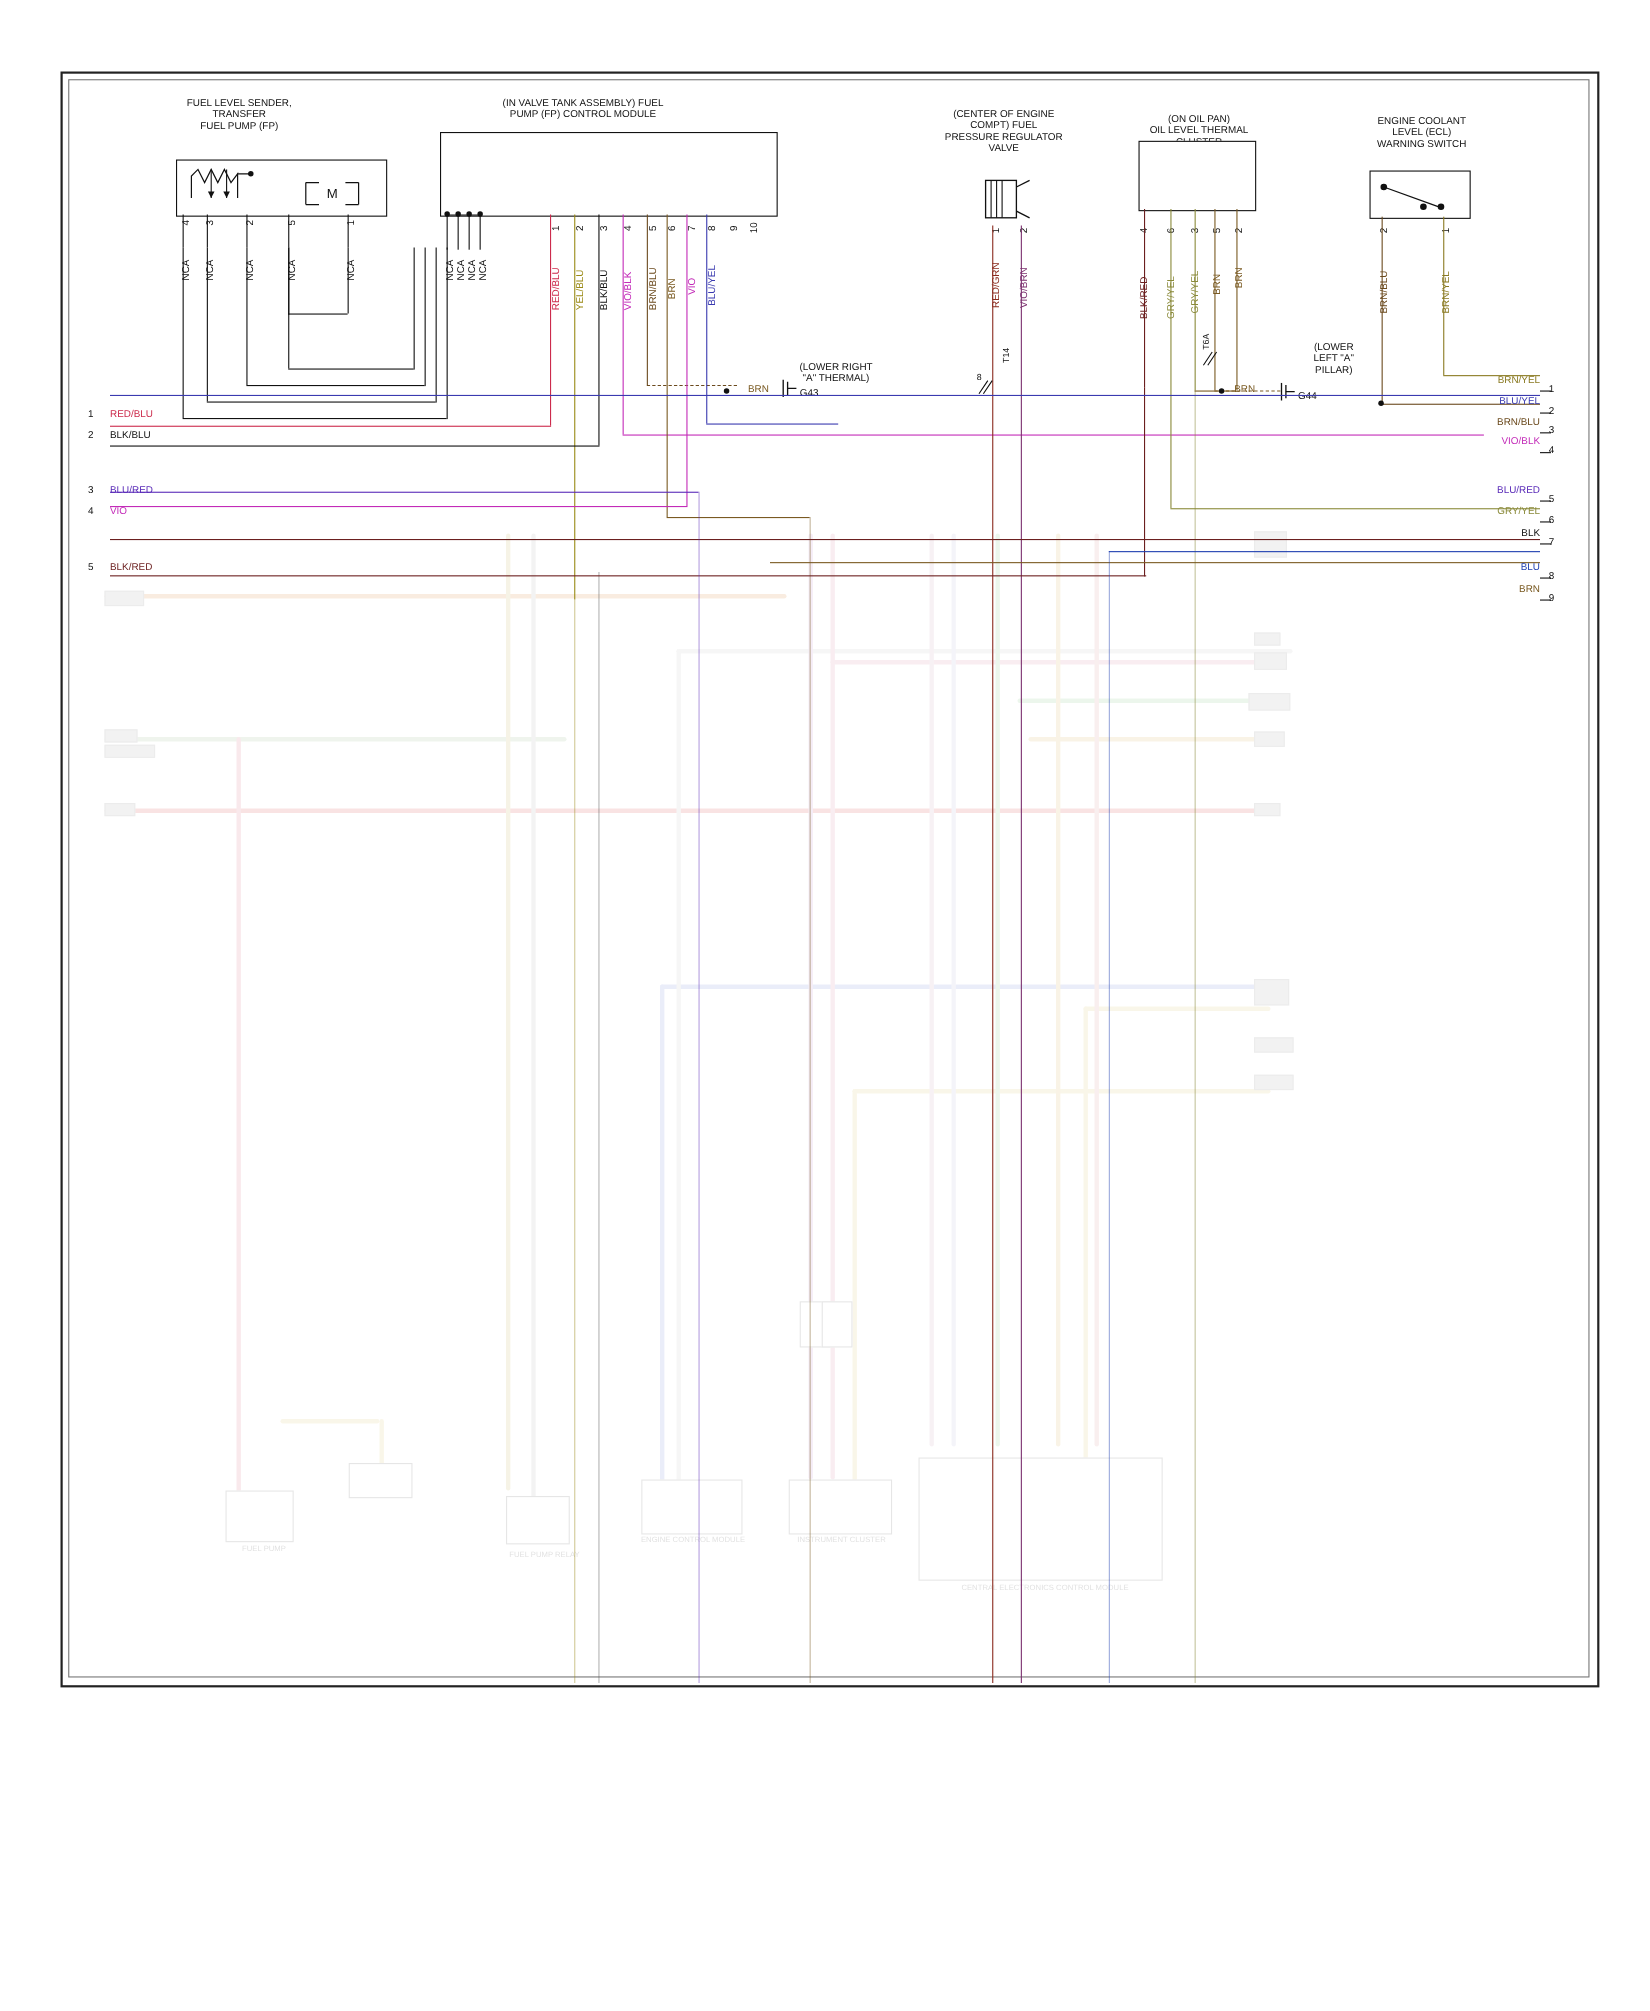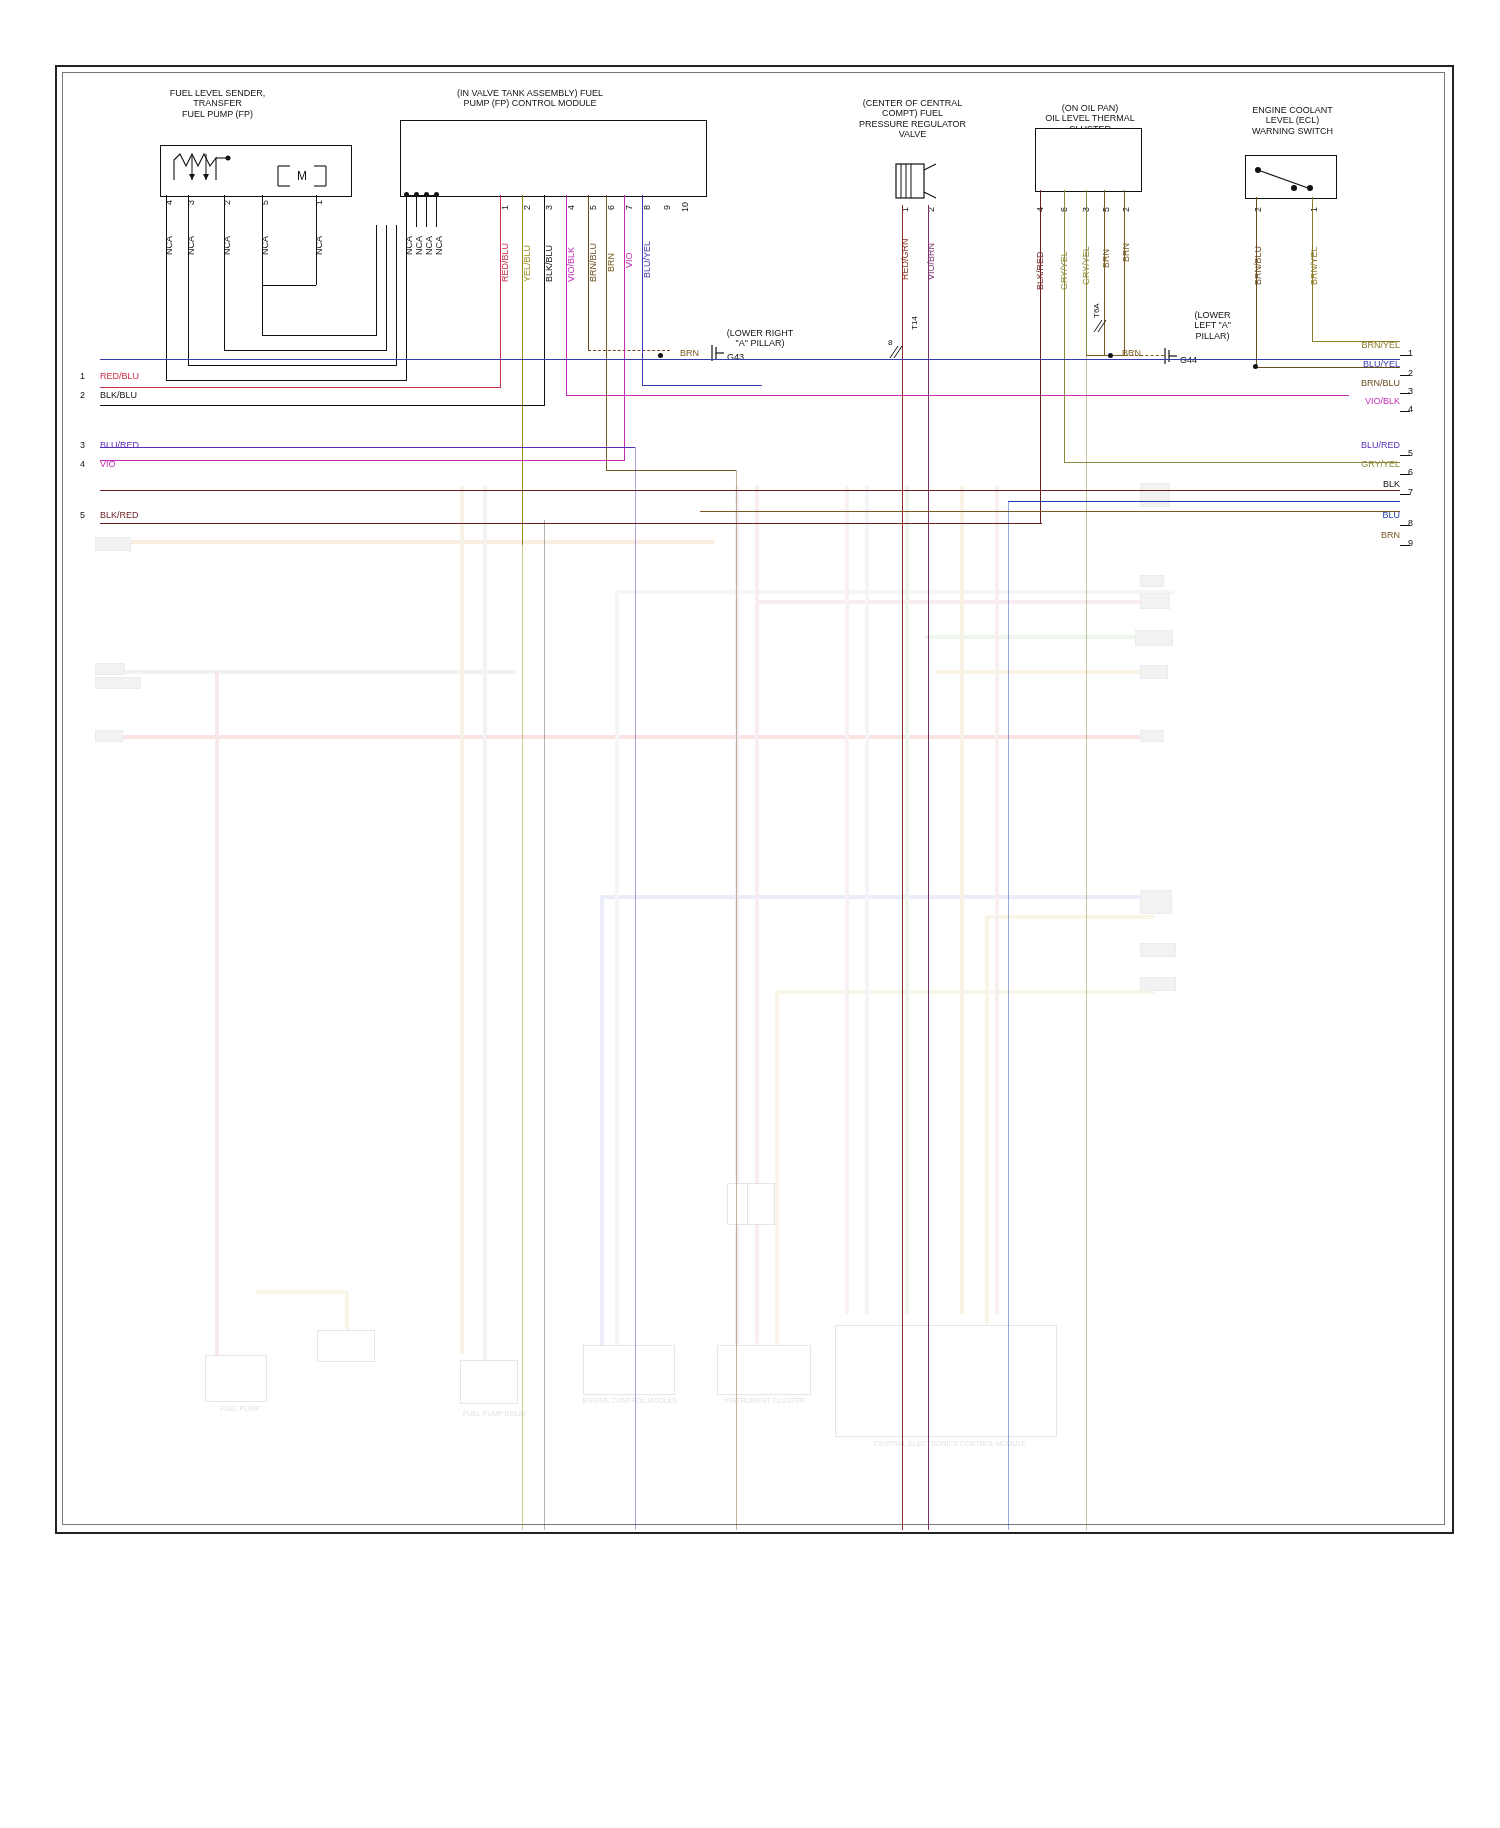--- a/index.html
+++ b/index.html
@@ -219,31 +219,31 @@
   <div class="h" style="left:606px;top:470px;width:130px;border-color:#7a5a22;"></div>
   <div class="v" style="left:736px;top:470px;height:1060px;border-color:#7a5a22;opacity:.45;"></div>
 
   <div class="v" style="left:624px;top:195px;height:265px;border-color:#c32bb8;"></div>
   <div class="h" style="left:100px;top:460px;width:525px;border-color:#c32bb8;"></div>
 
   <div class="v" style="left:642px;top:195px;height:190px;border-color:#3a3ab0;"></div>
   <div class="h" style="left:642px;top:385px;width:120px;border-color:#3a3ab0;"></div>
 
   <div class="lbl c" style="left:700px;top:328px;width:120px;">(LOWER RIGHT
-"A" PILLAR)</div>
+"A" THERMAL)</div>
   <div class="lbl" style="left:680px;top:348px;color:#7a5a22;">BRN</div>
   <div class="dot" style="left:658px;top:353px;"></div>
   <svg style="position:absolute;left:710px;top:345px;" width="20" height="18">
     <line x1="2" y1="0" x2="2" y2="16" stroke="#111" stroke-width="1.2"></line>
     <line x1="6" y1="2" x2="6" y2="14" stroke="#111" stroke-width="1.2"></line>
     <line x1="6" y1="8" x2="14" y2="8" stroke="#111" stroke-width="1.2"></line>
   </svg>
   <div class="lbl" style="left:727px;top:352px;font-size:9px;">G43</div>
 
-  <div class="lbl c" style="left:830px;top:98px;width:165px;">(CENTER OF CENTRAL
+  <div class="lbl c" style="left:830px;top:98px;width:165px;">(CENTER OF ENGINE
 COMPT) FUEL
 PRESSURE REGULATOR
 VALVE</div>
   <svg style="position:absolute;left:890px;top:160px;" width="50" height="48">
     <rect x="6" y="4" width="28" height="34" fill="none" stroke="#111" stroke-width="1.2"></rect>
     <line x1="11" y1="4" x2="11" y2="38" stroke="#111" stroke-width="1"></line>
     <line x1="16" y1="4" x2="16" y2="38" stroke="#111" stroke-width="1"></line>
     <line x1="21" y1="4" x2="21" y2="38" stroke="#111" stroke-width="1"></line>
     <line x1="34" y1="10" x2="46" y2="4" stroke="#111" stroke-width="1.2"></line>
     <line x1="34" y1="32" x2="46" y2="38" stroke="#111" stroke-width="1.2"></line>

